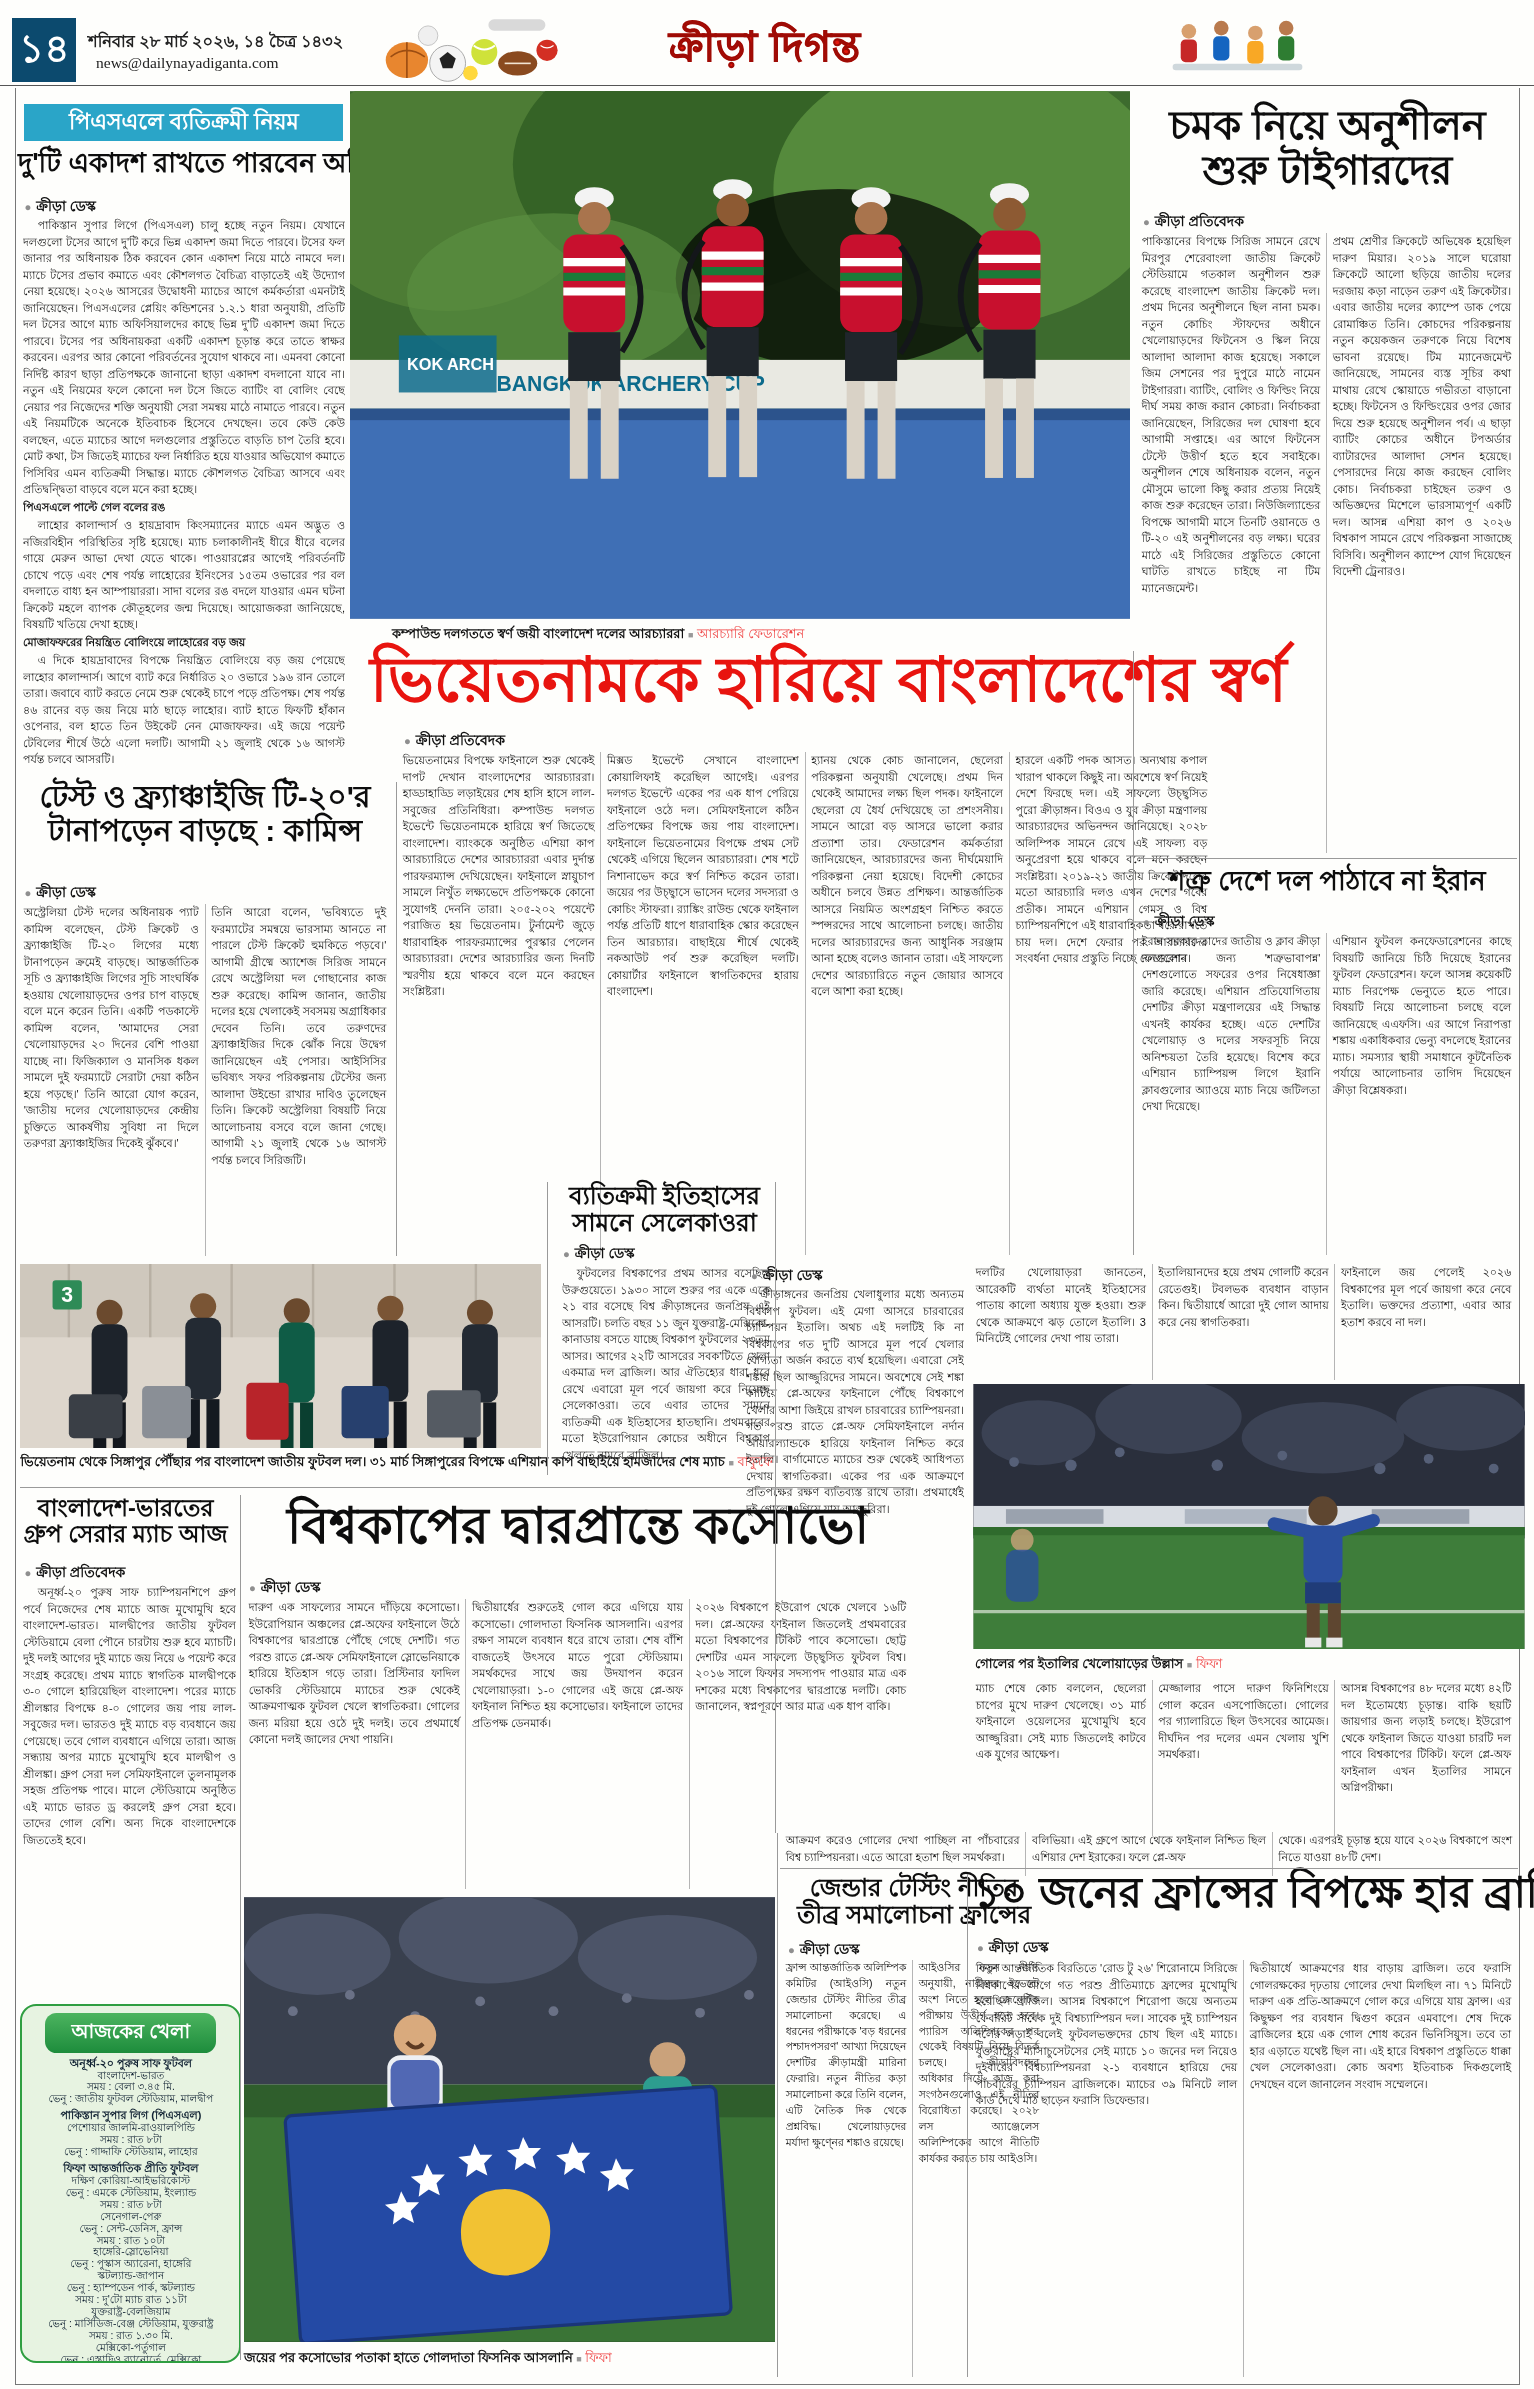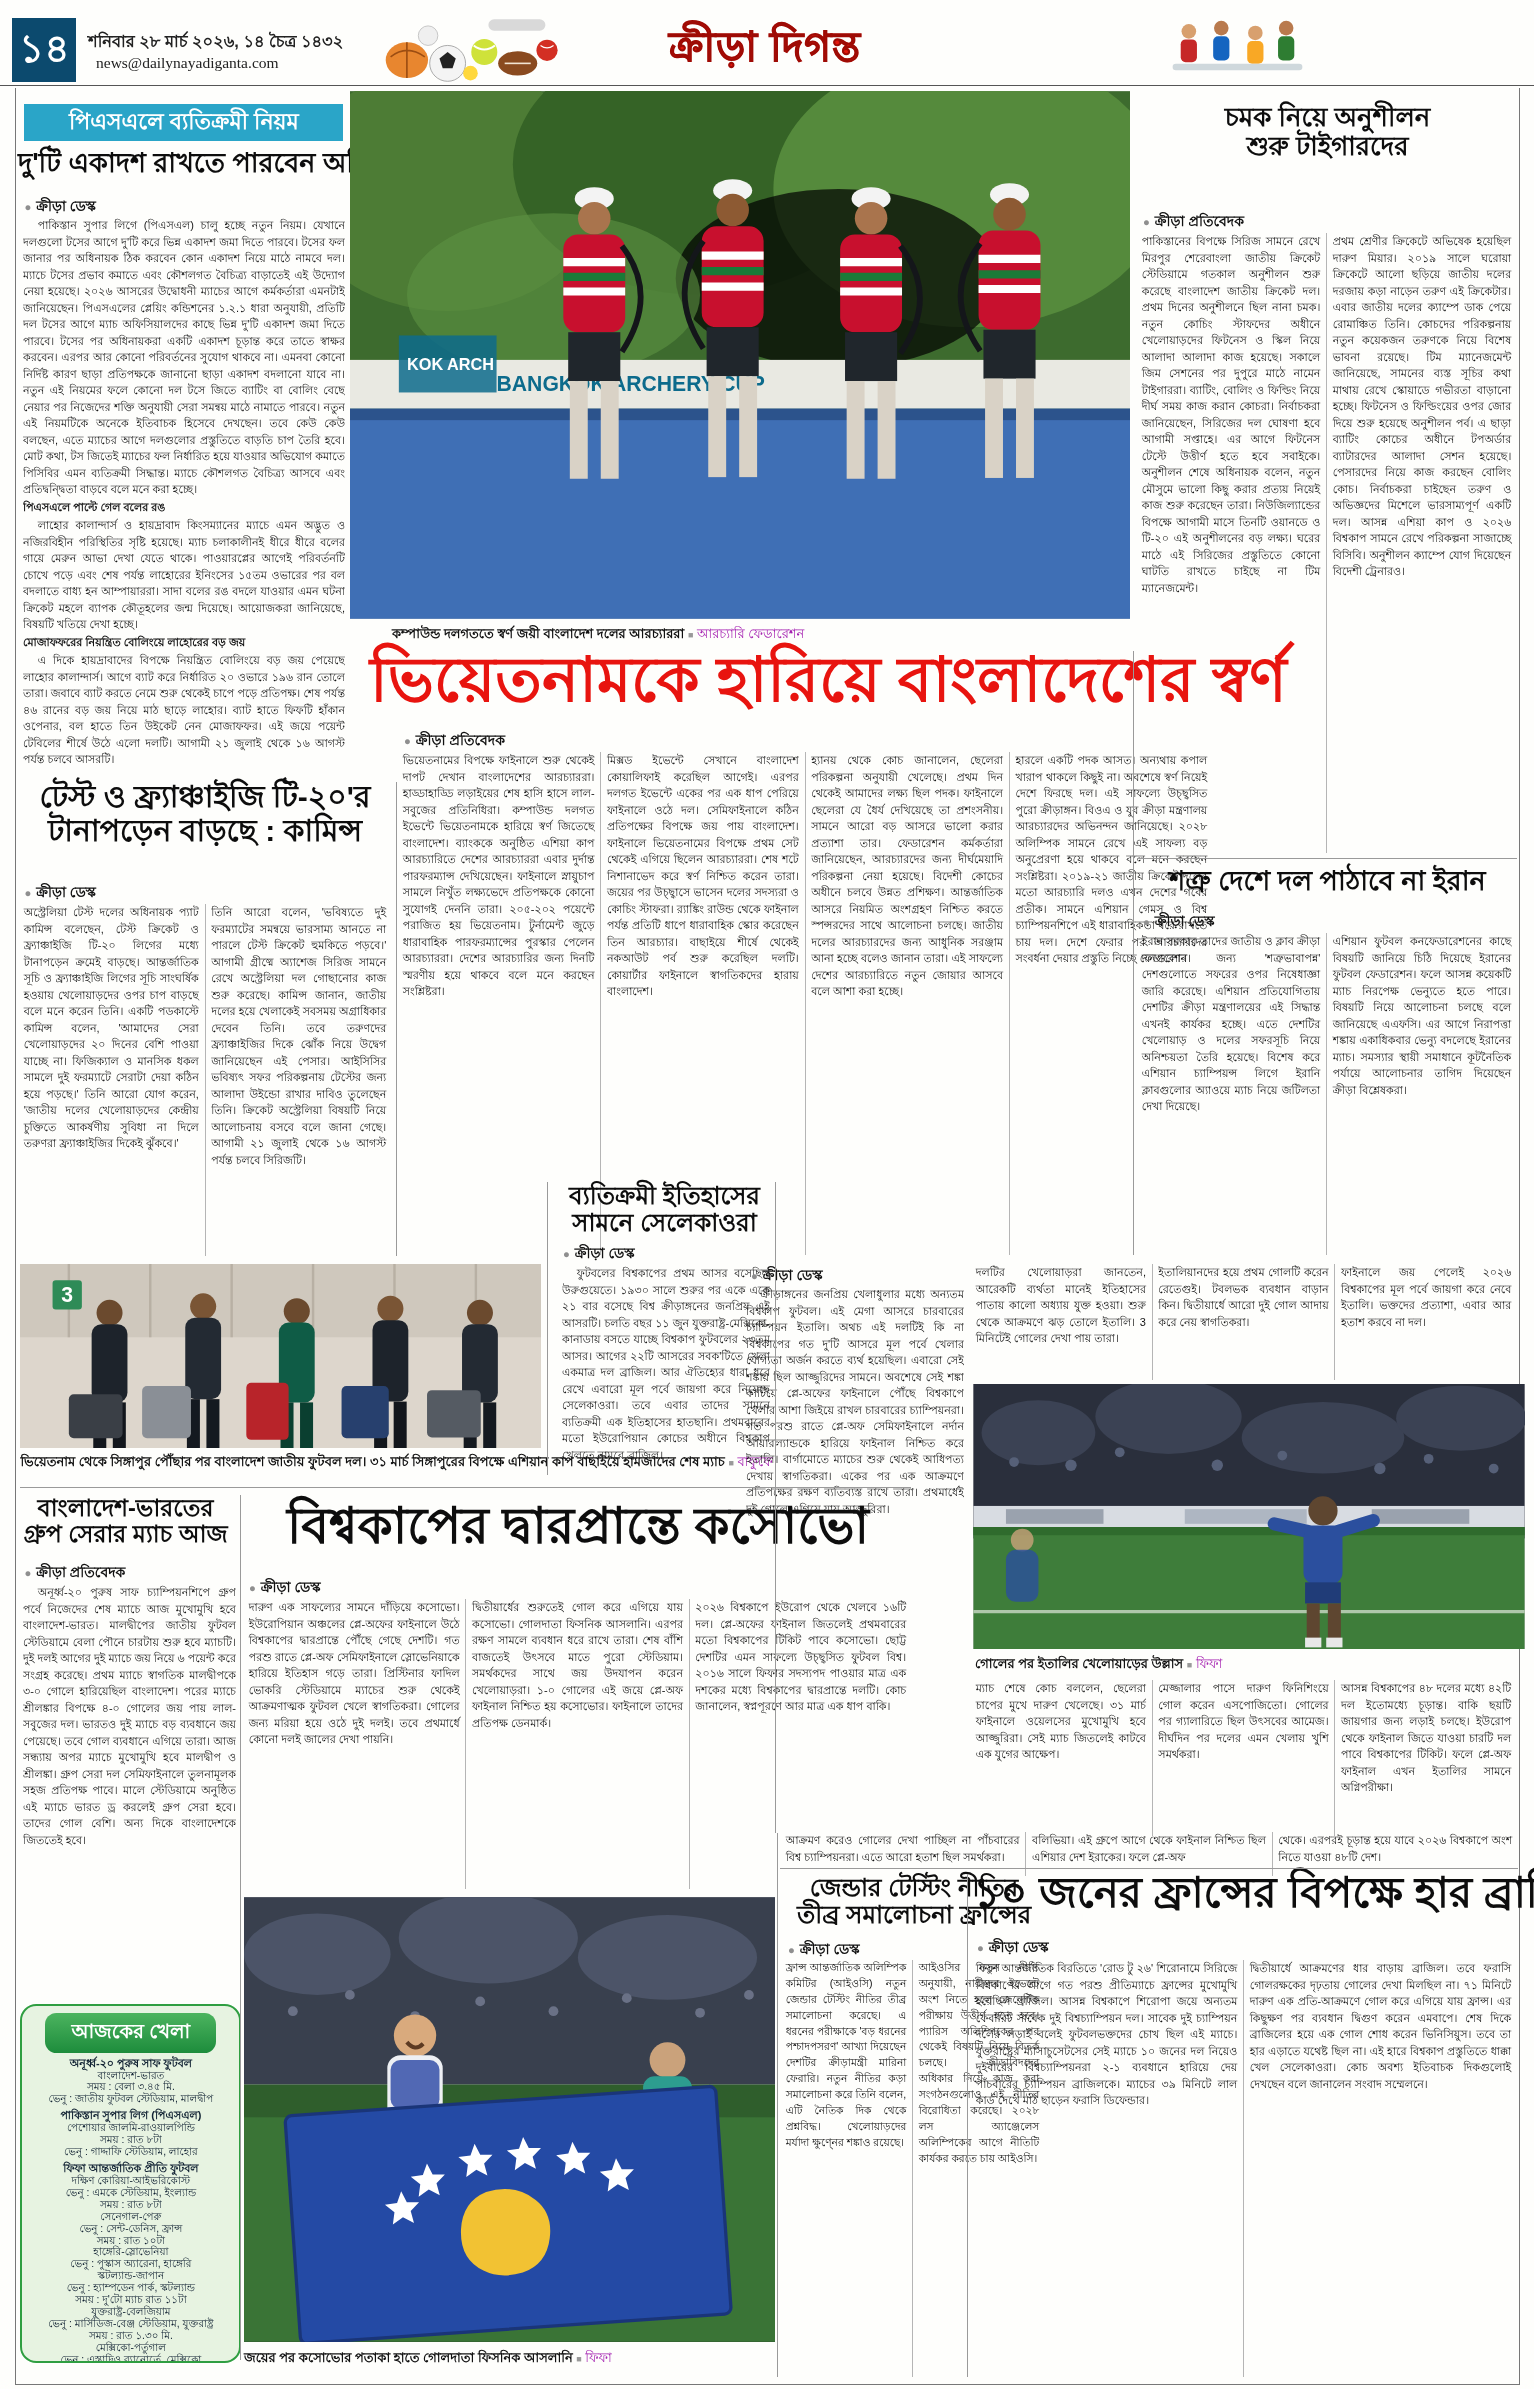--- a/index.html
+++ b/index.html
@@ -26,21 +26,21 @@
   .hl.red{color:#e8140f;white-space:nowrap;}
   .byline{font-weight:bold;font-size:14px;color:#111;}
   .byline .dot{color:#8f8f8f;font-size:11.4px;margin-right:4.9px;}
   .body{font-size:11px;line-height:1.5;text-align:justify;color:#161616;overflow:hidden;}
   .body p{margin:0 0 1.6px 0;text-indent:14.7px;}
   .body .sub{font-weight:bold;text-indent:0;}
   .cols{display:flex;overflow:hidden;}
   .cols .col{flex:1;padding:0 5.7px;font-size:11px;line-height:1.5;text-align:justify;overflow:hidden;}
   .cols .col + .col{border-left:0.8px solid #b5b5b5;}
   .caption{font-weight:bold;font-size:13px;color:#111;}
-  .caption .credit{color:#a21caf;font-weight:normal;}
+  .caption .credit{color:#ef4444;font-weight:normal;}
   .caption .sq{color:#999;font-size:9px;}
 
   
   .schedbox{border:2.4px solid #2f9e41;border-radius:16.3px;background:#e7f3e1;overflow:hidden;text-align:center;}
   .schedhead{margin:6.5px auto 3.3px auto;width:171px;border-radius:11.4px;
              background:linear-gradient(#4cb45f,#1d8c3c);color:#fff;font-size:19.5px;font-weight:bold;
              padding:4.1px 0;}
   .sched-item{font-size:10.3px;line-height:1.16;color:#123;}
   .sched-item.b{font-weight:bold;font-size:11px;margin-top:4.1px;}
   .photo{position:absolute;overflow:hidden;background:#ccc;}
@@ -167,21 +167,21 @@
         </g>
       </g>
       <rect x="60" y="300" width="120" height="70" fill="#0d6b8c" opacity="0.85"></rect>
       <text x="70" y="342" font-size="20" fill="#fff" font-weight="bold">KOK ARCH</text>
     </svg>
   </div>
   <div class="abs caption" style="left:392px;top:624px;width:733px;">
     <span>কম্পাউন্ড দলগততে স্বর্ণ জয়ী বাংলাদেশ দলের আরচ্যাররা</span> <span class="sq">■</span> <span class="credit">আরচ্যারি ফেডারেশন</span>
   </div>
 
-  <div class="abs hl" style="left:1138px;top:103px;width:379px;font-size:26px;">
+  <div class="abs hl" style="left:1138px;top:103px;width:379px;font-size:40px;">
     <div>চমক নিয়ে অনুশীলন</div>
     <div>শুরু টাইগারদের</div>
   </div>
   <div class="abs byline" style="left:1143px;top:210px;"><span class="dot">●</span><span>ক্রীড়া প্রতিবেদক</span></div>
   <div class="abs cols" style="left:1136px;top:233px;width:381px;height:620px;">
     <div class="col">পাকিস্তানের বিপক্ষে সিরিজ সামনে রেখে মিরপুর শেরেবাংলা জাতীয় ক্রিকেট স্টেডিয়ামে গতকাল অনুশীলন শুরু করেছে বাংলাদেশ জাতীয় ক্রিকেট দল। প্রথম দিনের অনুশীলনে ছিল নানা চমক। নতুন কোচিং স্টাফদের অধীনে খেলোয়াড়দের ফিটনেস ও স্কিল নিয়ে আলাদা আলাদা কাজ হয়েছে। সকালে জিম সেশনের পর দুপুরে মাঠে নামেন টাইগাররা। ব্যাটিং, বোলিং ও ফিল্ডিং নিয়ে দীর্ঘ সময় কাজ করান কোচরা। নির্বাচকরা জানিয়েছেন, সিরিজের দল ঘোষণা হবে আগামী সপ্তাহে। এর আগে ফিটনেস টেস্টে উত্তীর্ণ হতে হবে সবাইকে। অনুশীলন শেষে অধিনায়ক বলেন, নতুন মৌসুমে ভালো কিছু করার প্রত্যয় নিয়েই কাজ শুরু করেছেন তারা। নিউজিল্যান্ডের বিপক্ষে আগামী মাসে তিনটি ওয়ানডে ও টি-২০ এই অনুশীলনের বড় লক্ষ্য। ঘরের মাঠে এই সিরিজের প্রস্তুতিতে কোনো ঘাটতি রাখতে চাইছে না টিম ম্যানেজমেন্ট।</div>
     <div class="col">প্রথম শ্রেণীর ক্রিকেটে অভিষেক হয়েছিল দারুণ মিয়ার। ২০১৯ সালে ঘরোয়া ক্রিকেটে আলো ছড়িয়ে জাতীয় দলের দরজায় কড়া নাড়েন তরুণ এই ক্রিকেটার। এবার জাতীয় দলের ক্যাম্পে ডাক পেয়ে রোমাঞ্চিত তিনি। কোচদের পরিকল্পনায় নতুন কয়েকজন তরুণকে নিয়ে বিশেষ ভাবনা রয়েছে। টিম ম্যানেজমেন্ট জানিয়েছে, সামনের ব্যস্ত সূচির কথা মাথায় রেখে স্কোয়াডে গভীরতা বাড়ানো হচ্ছে। ফিটনেস ও ফিল্ডিংয়ের ওপর জোর দিয়ে শুরু হয়েছে অনুশীলন পর্ব। এ ছাড়া ব্যাটিং কোচের অধীনে টপঅর্ডার ব্যাটারদের আলাদা সেশন হয়েছে। পেসারদের নিয়ে কাজ করছেন বোলিং কোচ। নির্বাচকরা চাইছেন তরুণ ও অভিজ্ঞদের মিশেলে ভারসাম্যপূর্ণ একটি দল। আসন্ন এশিয়া কাপ ও ২০২৬ বিশ্বকাপ সামনে রেখে পরিকল্পনা সাজাচ্ছে বিসিবি। অনুশীলন ক্যাম্পে যোগ দিয়েছেন বিদেশী ট্রেনারও।</div>
   </div>
 
   <div class="abs hl red" style="left:370px;top:645px;width:843px;font-size:62px;">ভিয়েতনামকে হারিয়ে বাংলাদেশের স্বর্ণ</div>

